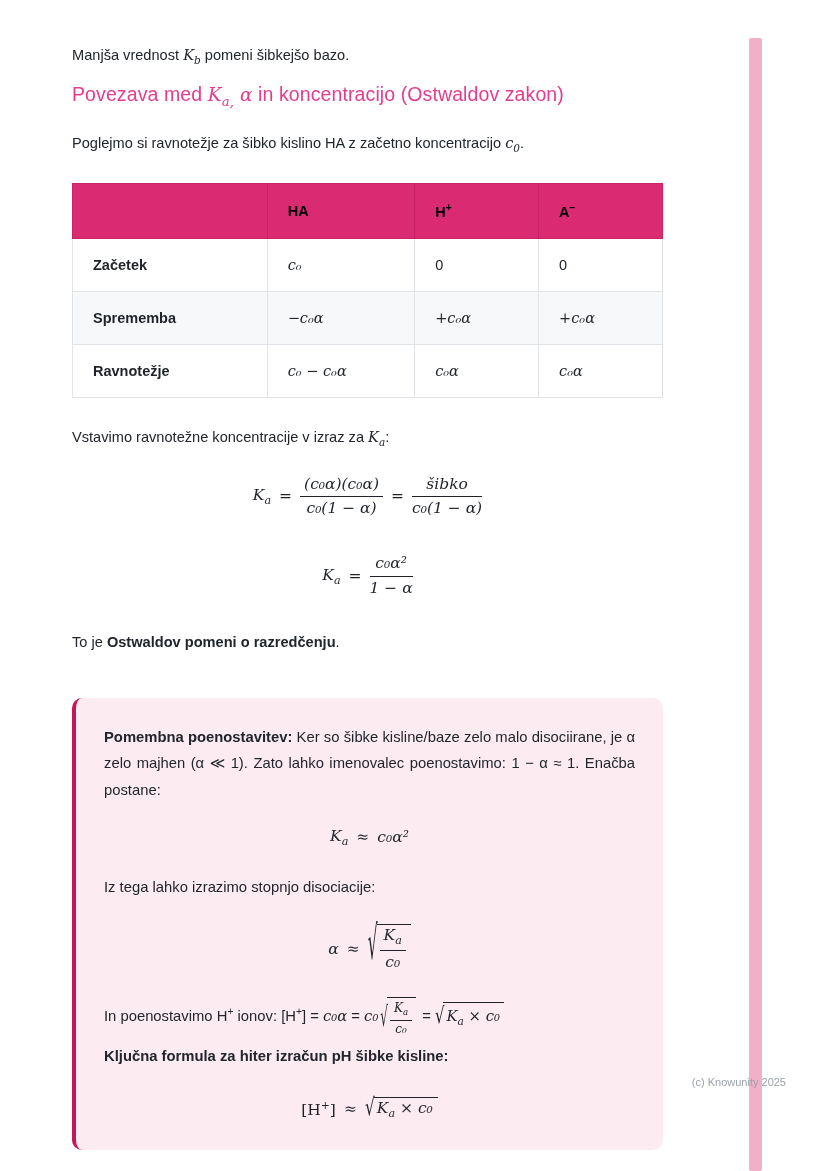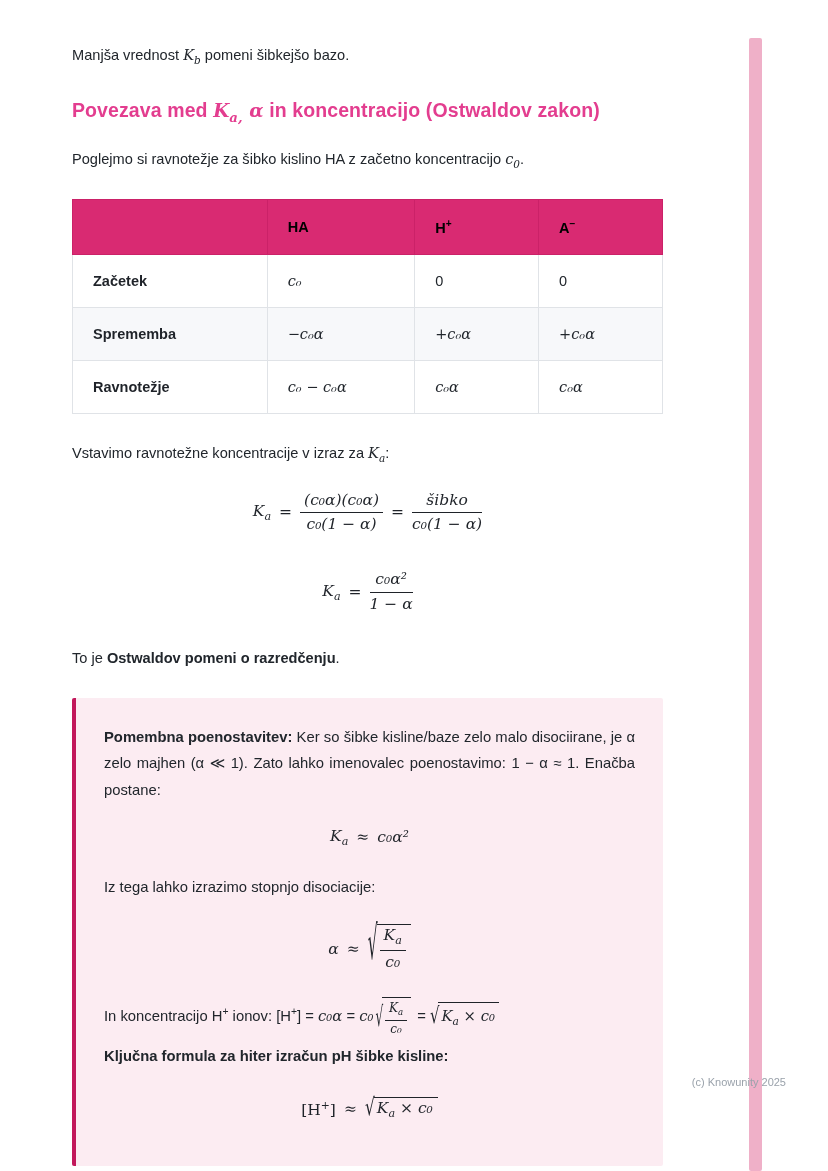--- a/index.html
+++ b/index.html
@@ -12,21 +12,21 @@
   .content { position:relative; margin-left:72px; width:591px; padding-top:44px; }
 
   .para { font-size:14.6px; line-height:1.5; color:#21262c; }
   .bold { font-weight:700; }
   .justify { text-align:justify; }
 
   .mvar { font-family:"DejaVu Serif", serif; font-style:italic; }
   .mvar sub, .msub { font-size:0.72em; font-style:italic; }
   sup { font-size:0.7em; }
 
-  .section-heading { margin-top:30px; font-size:19.5px; font-weight:700; color:#e33d8f; letter-spacing:0.1px; }
+  .section-heading { margin-top:14px; font-size:19.5px; font-weight:400; color:#e33d8f; letter-spacing:0.1px; }
   .section-heading .mvar { font-size:18.5px; }
 
   .lead { margin-top:24px; }
 
   table.icetable { margin-top:26px; width:100%; border-collapse:collapse; font-size:14.5px; table-layout:fixed; }
   table.icetable col.c1 { width:33%; }
   table.icetable col.c2 { width:25%; }
   table.icetable col.c3 { width:21%; }
   table.icetable col.c4 { width:21%; }
   .icetable th, .icetable td { border:1px solid #e0e3e7; padding:18px 20px; text-align:left; vertical-align:middle; }
@@ -54,21 +54,21 @@
   .sqrt.big .rad { transform:scaleY(3.0) translateY(-1px); }
   .sqrt.small { font-size:12px; vertical-align:middle; margin:0 2px; }
   .sqrt.small .rad { transform:scaleY(2.3); font-size:12px; }
   .sqrt.small .frac { line-height:1.15; }
   .inline-sqrt { display:inline-flex; align-items:center; vertical-align:middle; font-family:"DejaVu Serif", serif; font-style:italic; }
   .inline-sqrt .rad { font-style:normal; line-height:1; display:inline-block; margin-right:-1px; transform:scaleY(1.5); }
   .inline-sqrt .radicand { border-top:1px solid #1f2329; padding:0 4px 0 3px; }
 
   .tagline { margin-top:34px; }
 
-  .callout { margin-top:28px; background:#fcecf2; border-left:4px solid #c2185b; border-radius:2px; padding:26px 28px 46px; }
+  .callout { margin-top:44px; background:#fcecf2; border-left:4px solid #c2185b; border-radius:10px; padding:26px 28px 30px; }
   .callout .para { line-height:1.78; font-size:14.8px; }
   .callout .p2 { margin-top:26px; }
   .callout .p3 { margin-top:24px; }
   .callout .p4 { margin-top:6px; }
   .callout .formula { margin-top:24px; }
 
   .watermark { position:absolute; top:1076px; right:42px; font-size:11px; color:#9aa2ab; z-index:2; }
 </style>
 </head>
 <body>
@@ -168,21 +168,21 @@
           <span class="rad">√</span>
           <span class="radicand">
             <span class="frac">
                 <span class="num"><span class="mvar">K</span><sub class="msub">a</sub></span>
                 <span class="den mvar">c₀</span>
               </span>
           </span>
         </span>
       </div>
 
-      <p class="para p3"><span>In koncentracijo H</span><sup>+</sup><span> ionov: [H</span><sup>+</sup><span>] = </span><span class="mvar">c₀α</span><span> = </span><span class="mvar">c₀</span><span class="inline-sqrt sqrt small">
+      <p class="para p3"><span>In poenostavimo H</span><sup>+</sup><span> ionov: [H</span><sup>+</sup><span>] = </span><span class="mvar">c₀α</span><span> = </span><span class="mvar">c₀</span><span class="inline-sqrt sqrt small">
             <span class="rad">√</span>
             <span class="radicand"><span class="frac">
                 <span class="num"><span>K</span><sub class="msub">a</sub></span>
                 <span class="den">c₀</span>
               </span></span>
           </span><span> = </span><span class="inline-sqrt">
             <span class="rad">√</span>
             <span class="radicand"><span>K</span><sub class="msub">a</sub><span> × c₀</span></span>
           </span></p>
 

